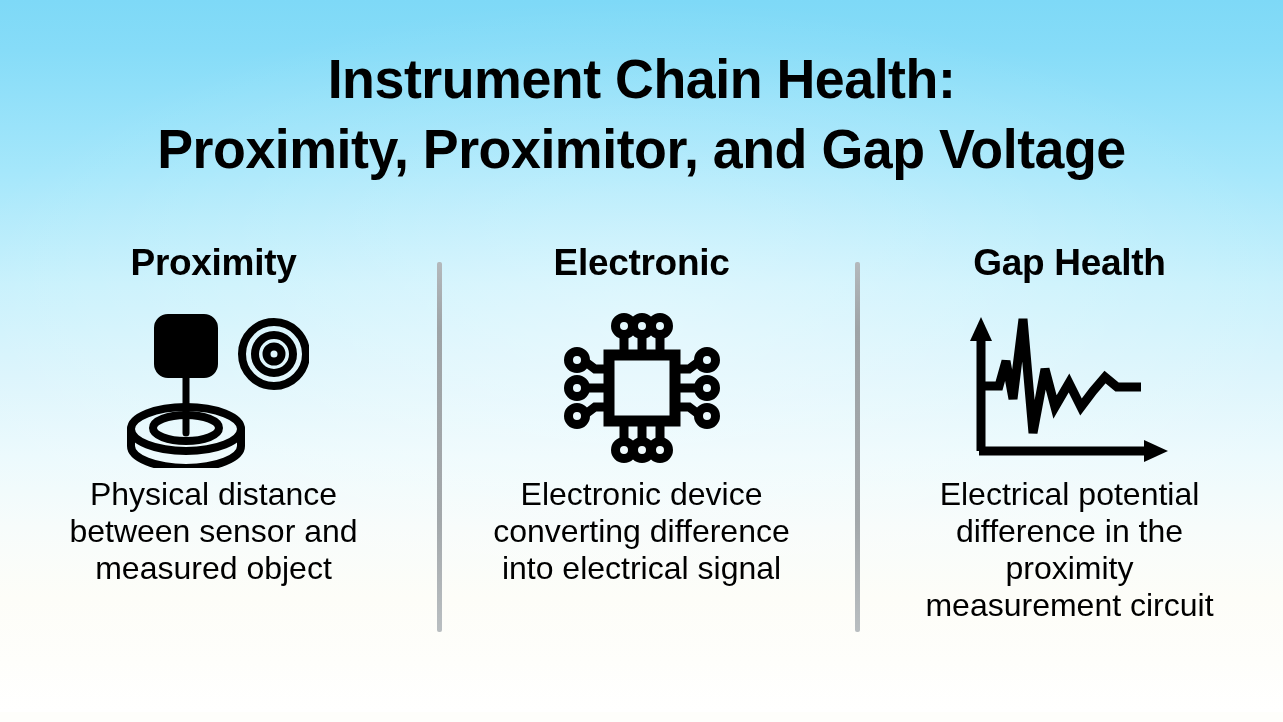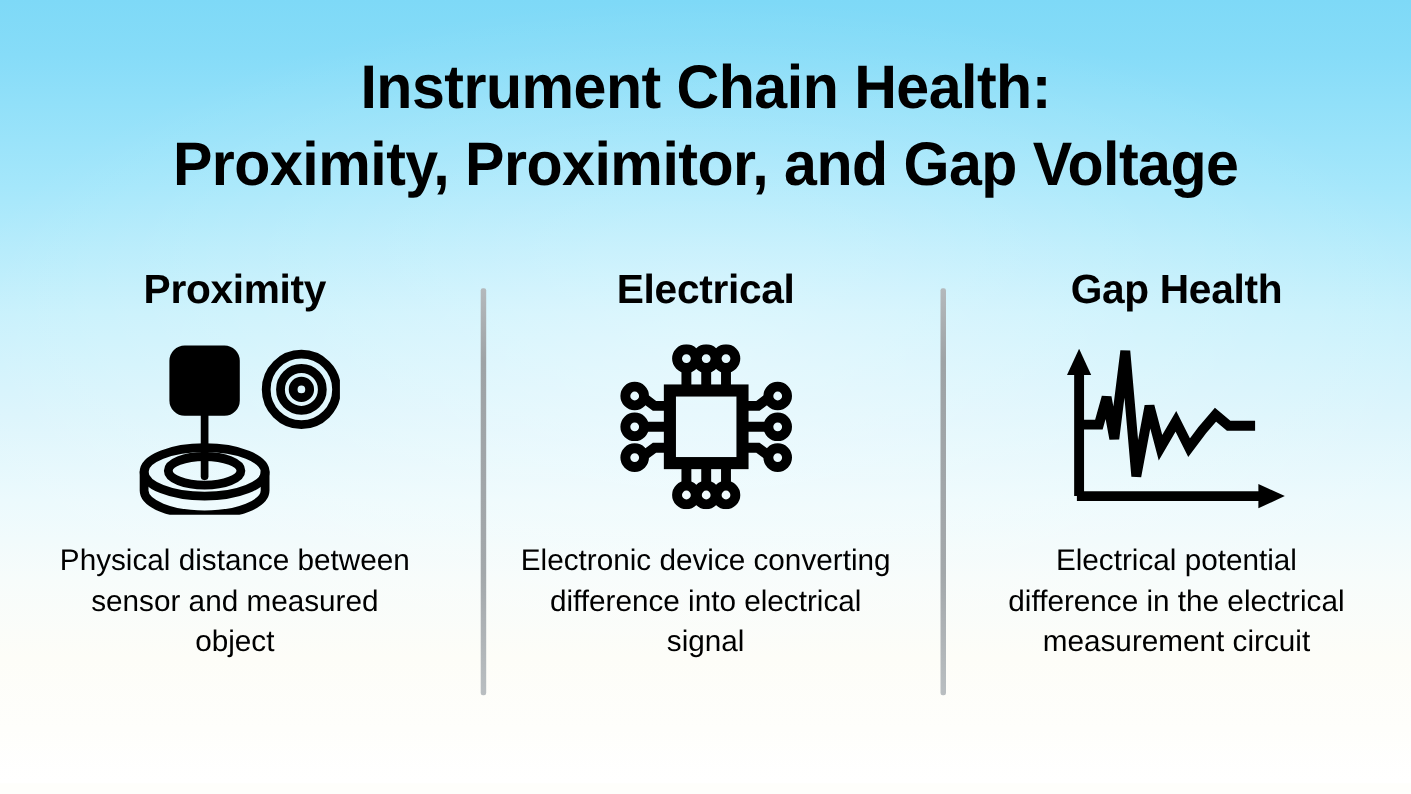--- a/index.html
+++ b/index.html
@@ -91,25 +91,25 @@
     display: flex;
     align-items: center;
     justify-content: center;
   }
   .icon-wrap svg {
     display: block;
   }
   .col-caption {
     font-family: "Liberation Sans", sans-serif;
     font-weight: normal;
-    font-size: 27px;
+    font-size: 32px;
     line-height: 37px;
     color: #000000;
     text-align: center;
-    margin: 15px;
+    margin: 0;
     max-width: 340px;
   }
   .col-2 .col-caption { max-width: 350px; }
   .col-3 .col-caption { max-width: 320px; }
 
   
   .divider {
     position: absolute;
     top: 262px;
     width: 5px;
@@ -153,21 +153,21 @@
             <circle cx="155" cy="46" r="32" stroke-width="8"></circle>
             <circle cx="155" cy="46" r="19" stroke-width="8"></circle>
             <circle cx="155" cy="46" r="7.5" stroke-width="8"></circle>
           </g>
         </svg>
       </div>
       <p class="col-caption">Physical distance between sensor and measured object</p>
     </div>
 
     <div class="column col-2">
-      <h2 class="col-heading">Electrical</h2>
+      <h2 class="col-heading">Electronic</h2>
       <div class="icon-wrap">
         <svg width="160" height="150" viewBox="0 0 160 150" aria-hidden="true">
           <g fill="none" stroke="#000000" stroke-width="9" stroke-linecap="butt" stroke-linejoin="miter">
 
             <rect x="47" y="42" width="66" height="66" stroke-width="11"></rect>
 
             <line x1="62" y1="42" x2="62" y2="22"></line>
             <line x1="80" y1="42" x2="80" y2="22"></line>
             <line x1="98" y1="42" x2="98" y2="22"></line>
             <circle cx="62" cy="13" r="8.5"></circle>
@@ -210,17 +210,17 @@
 
             <line x1="14" y1="140" x2="186" y2="140"></line>
 
             <path d="M16 75 H34 L41 50 L48 88 L58 8 L68 122 L80 58 L90 96 L104 72 L116 96 L128 80 L140 66 L152 76 H176" stroke-width="9" stroke-linejoin="miter" stroke-linecap="butt"></path>
           </g>
 
           <polygon points="16,6 5,30 27,30" fill="#000000"></polygon>
           <polygon points="203,140 179,129 179,151" fill="#000000"></polygon>
         </svg>
       </div>
-      <p class="col-caption">Electrical potential difference in the electrical measurement circuit</p>
+      <p class="col-caption">Electrical potential difference in the proximity measurement circuit</p>
     </div>
 
   </div>
 </div>
 
 </body></html>

